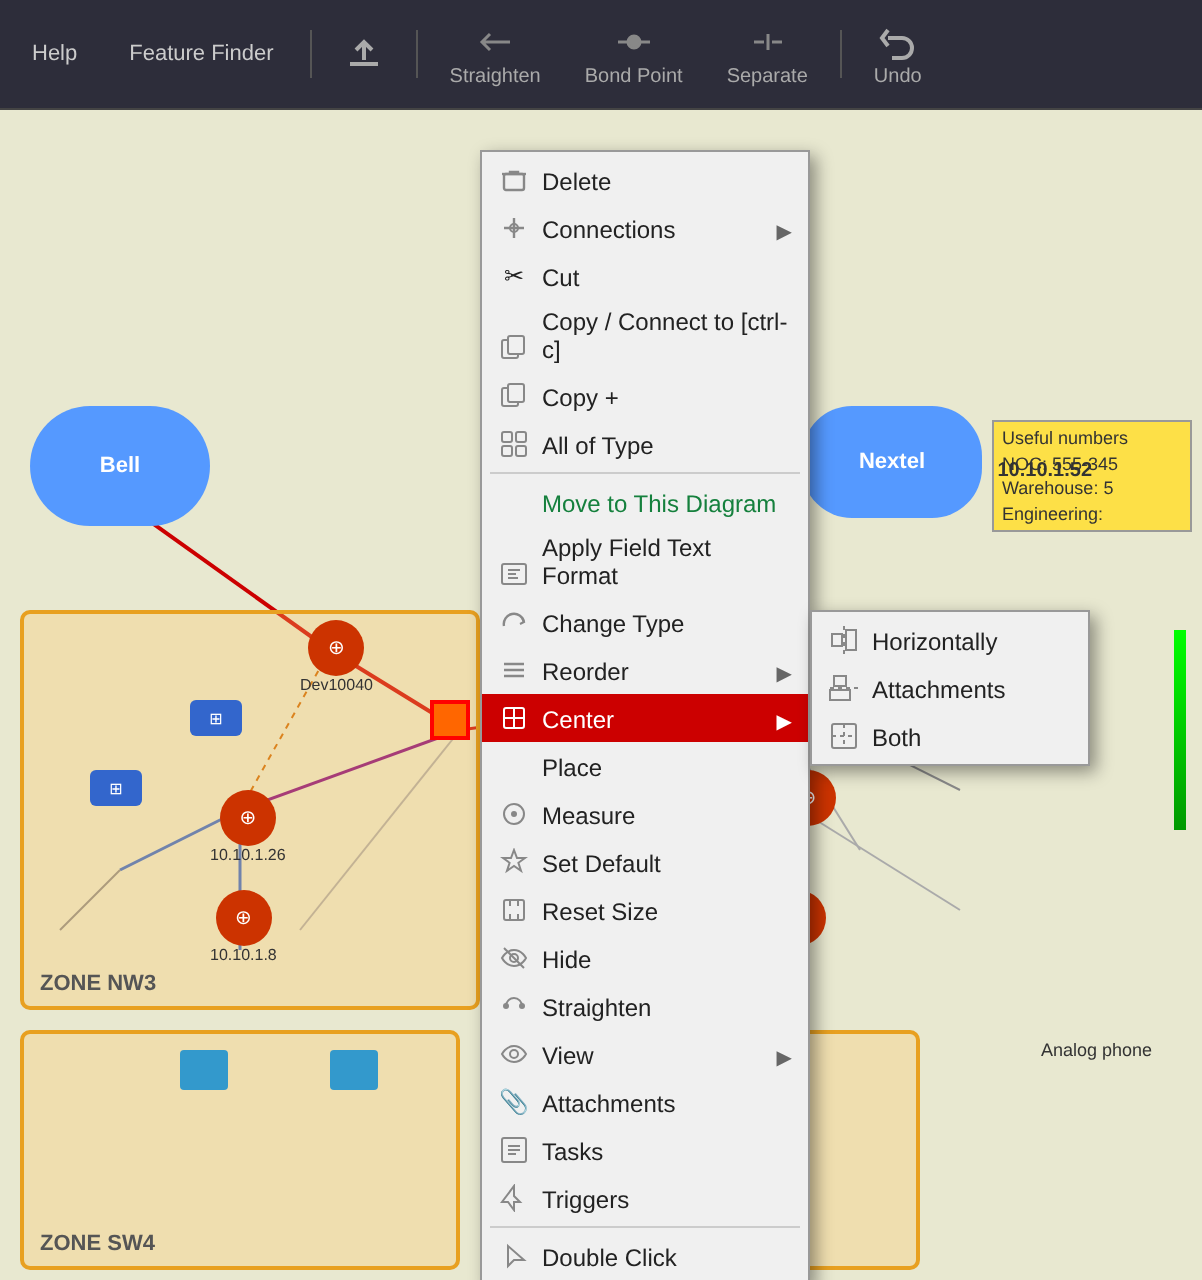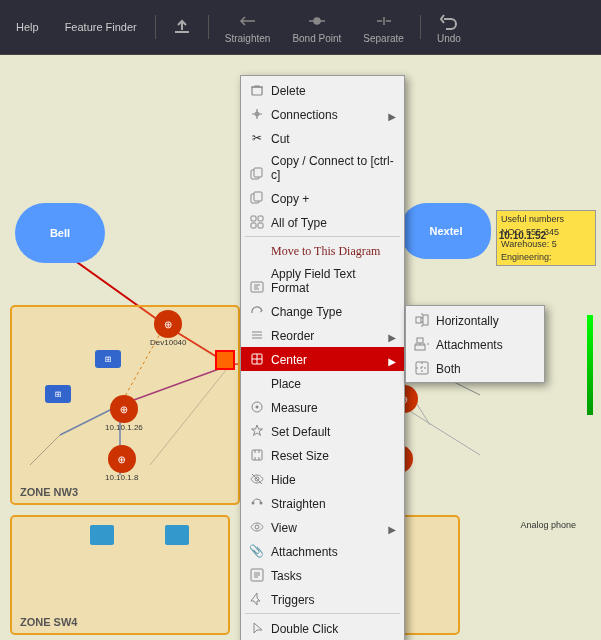--- a/index.html
+++ b/index.html
@@ -195,23 +195,22 @@
       gap: 6px;
       font-size: 12px;
       color: #222;
       position: relative;
     }
     .menu-item.active-item {
       background: #cc0000;
       color: white;
     }
     .menu-item.disabled {
-      color: #7f1d1d;
+      color: #15803d;
       cursor: default;
-      font-family: Liberation Serif, serif;
     }
 
     .menu-icon {
       width: 16px;
       height: 16px;
       display: flex;
       align-items: center;
       justify-content: center;
       flex-shrink: 0;
     }

